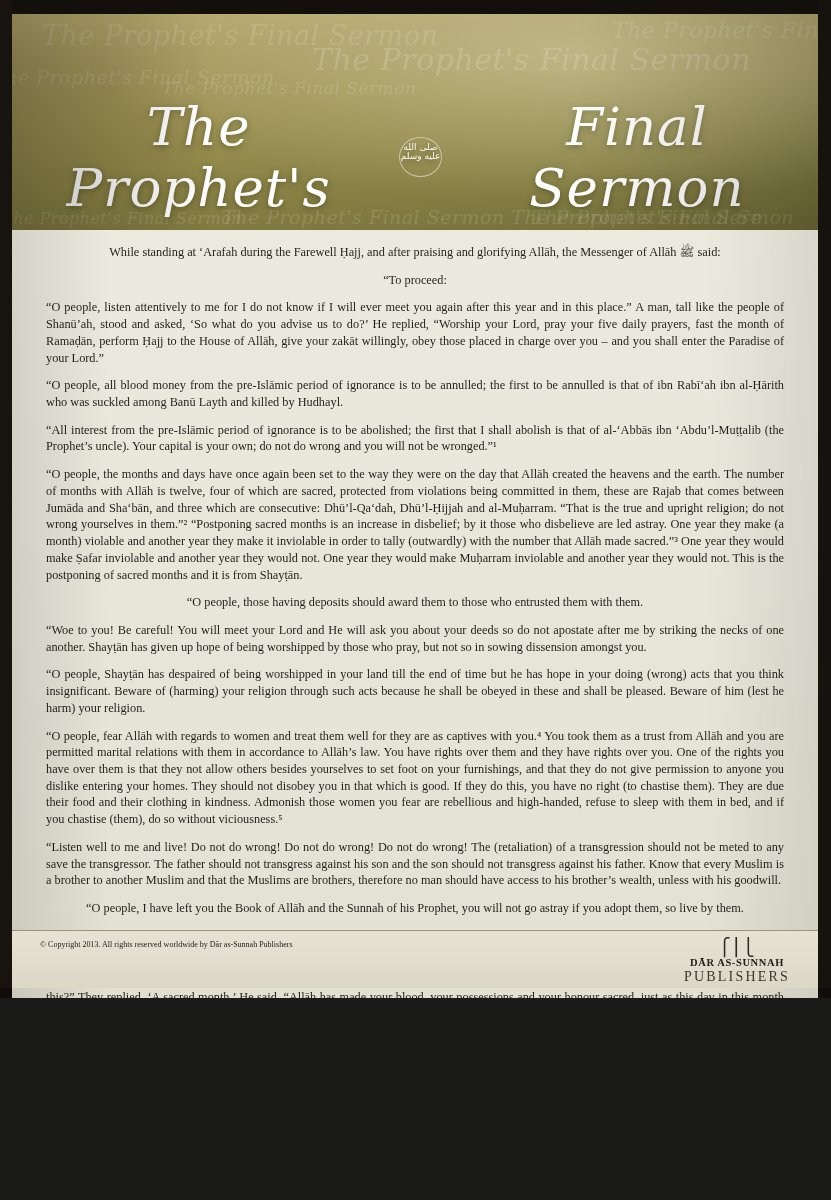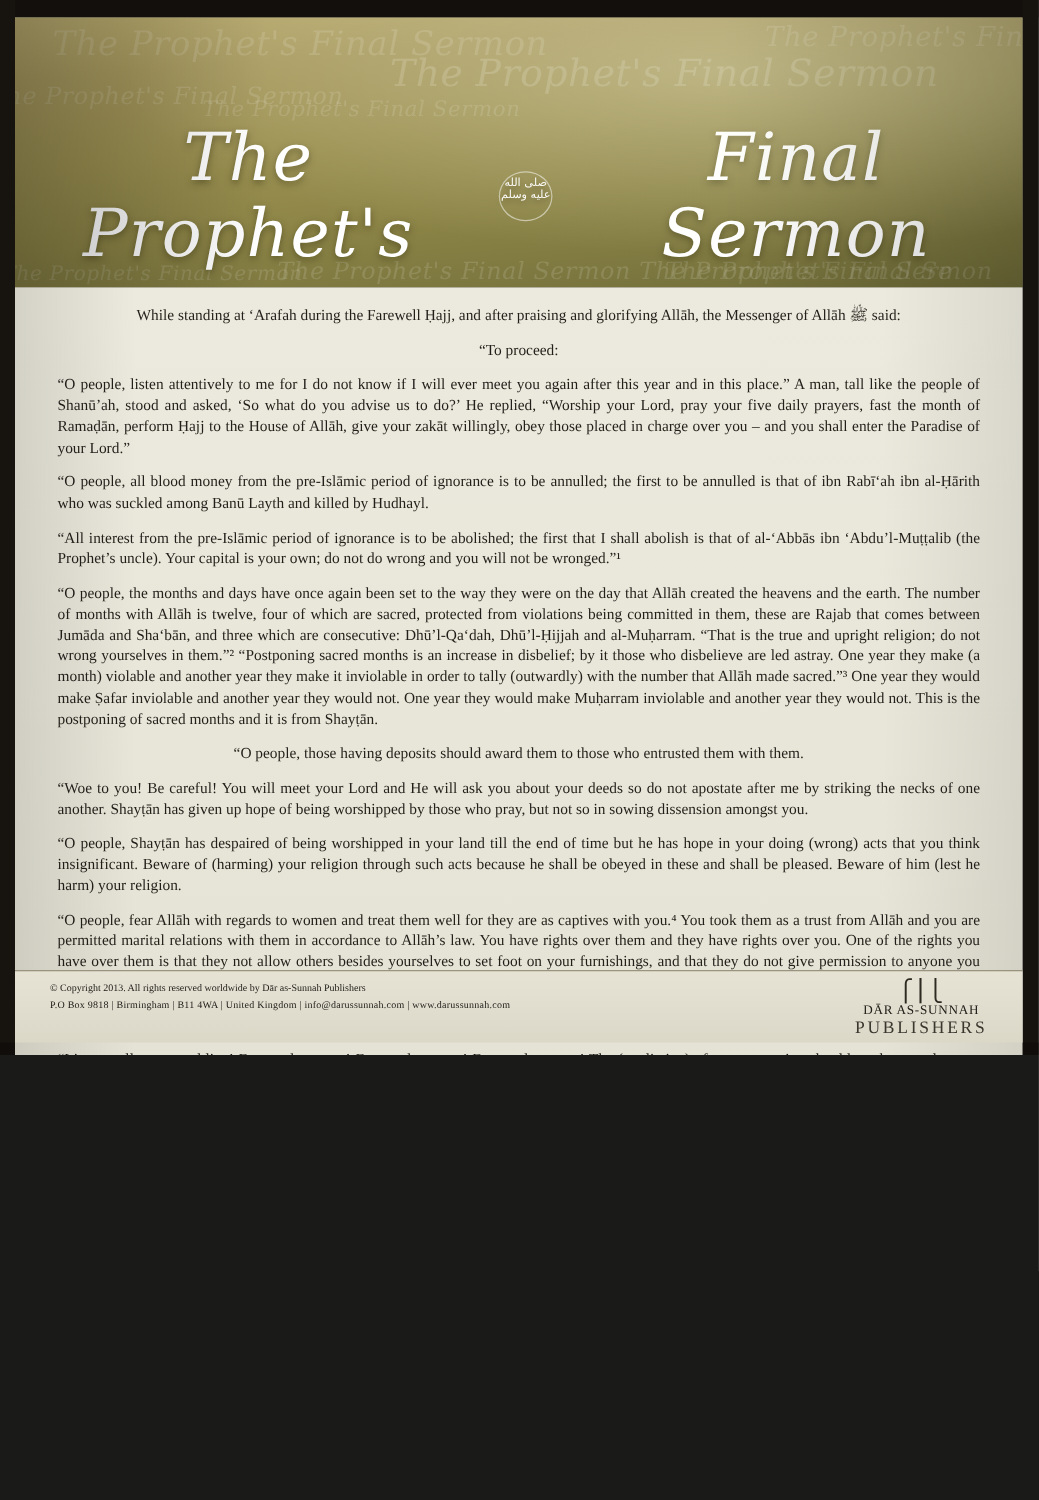--- a/index.html
+++ b/index.html
@@ -1,19 +1,19 @@
 <!DOCTYPE html>
 <html><head>
 <meta charset="utf-8">
 <style>
   html,body{margin:0;padding:0;background:#1a1a18;}
   body{font-family:"Liberation Serif", serif;}
   .poster{
-    position:relative;width:831px;height:844px;overflow:hidden;
-    background:#737373;
+    position:relative;width:831px;height:998px;overflow:hidden;
+    background:#4d7c0f;
   }
   
   .frame-top{position:absolute;left:0;top:0;width:831px;height:14px;background:#120f0c;}
   .frame-left{position:absolute;left:0;top:0;width:12px;height:1200px;background:#171410;}
   .frame-right{position:absolute;right:0;top:0;width:13px;height:1200px;background:#16120e;}
   .frame-bottom{position:absolute;left:0;bottom:0;width:831px;height:10px;background:#100d0a;}
 
   
   .header{
     position:absolute;left:12px;top:14px;width:806px;height:216px;
@@ -85,21 +85,21 @@
     border-top:1px solid #9a947f;
     box-sizing:border-box;padding:8px 28px;
     display:flex;justify-content:space-between;align-items:flex-start;
   }
   .copy{font-size:8px;line-height:1.6;color:#23211c;}
   .copy .row2{letter-spacing:.2px;}
   .logo{display:flex;flex-direction:column;align-items:center;gap:1px;}
   .logo .mark{
     font-family:"DejaVu Sans", sans-serif;font-size:17px;color:#2d2a22;letter-spacing:1px;line-height:1;
   }
-  .logo .l1{font-size:10.5px;font-weight:normal;letter-spacing:.6px;color:#22201a;}
+  .logo .l1{font-size:10.5px;font-weight:bold;letter-spacing:.6px;color:#22201a;}
   .logo .l2{font-size:14px;letter-spacing:2.2px;color:#3a372e;}
 </style>
 </head>
 <body>
 
 <div class="poster">
 
   <div class="frame-top"></div>
   <div class="frame-left"></div>
   <div class="frame-right"></div>
@@ -143,21 +143,20 @@
 
     <div class="rule"></div>
     <p class="fn">1  al-Baqarah (2): 279   2  al-Tawbah (9): 36   3  al-Tawbah (9): 37   4  i.e. bound by the contract and rules of marriage, and the duties of being a wife   5  Cf. al-Nisā’ (4): 34</p>
     <p class="fn">6  The source narration used for the compilation is that of Bazzār #1141 (Kashfu’l-Astār as quoted in Ibn Kathīr, al-Bidāyah wa’l-Nihāyah, vol. 7, pp. 652-653. It is also found in ‘Abd ibn Ḥumayd #856. Numerous additions were added to the source ḥadīth taken from those sections of the ḥadīth that are found scattered amongst various books of ḥadīth.</p>
     <p class="compiled">The Prophet’s Final Sermon, Compiled by Abū Rumaysah</p>
   </div>
 
   <div class="footer">
     <div class="copy">
       <div>© Copyright 2013. All rights reserved worldwide by Dār as-Sunnah Publishers</div>
-      <div class="row2">P.O Box 9818  |  Birmingham  |  B11 4WA  |  United Kingdom  |  info@darussunnah.com  |  www.darussunnah.com</div>
     </div>
     <div class="logo">
       <div class="mark">⎧⎮⎩</div>
       <div class="l1">DĀR AS-SUNNAH</div>
       <div class="l2">PUBLISHERS</div>
     </div>
   </div>
 
 </div>
 

